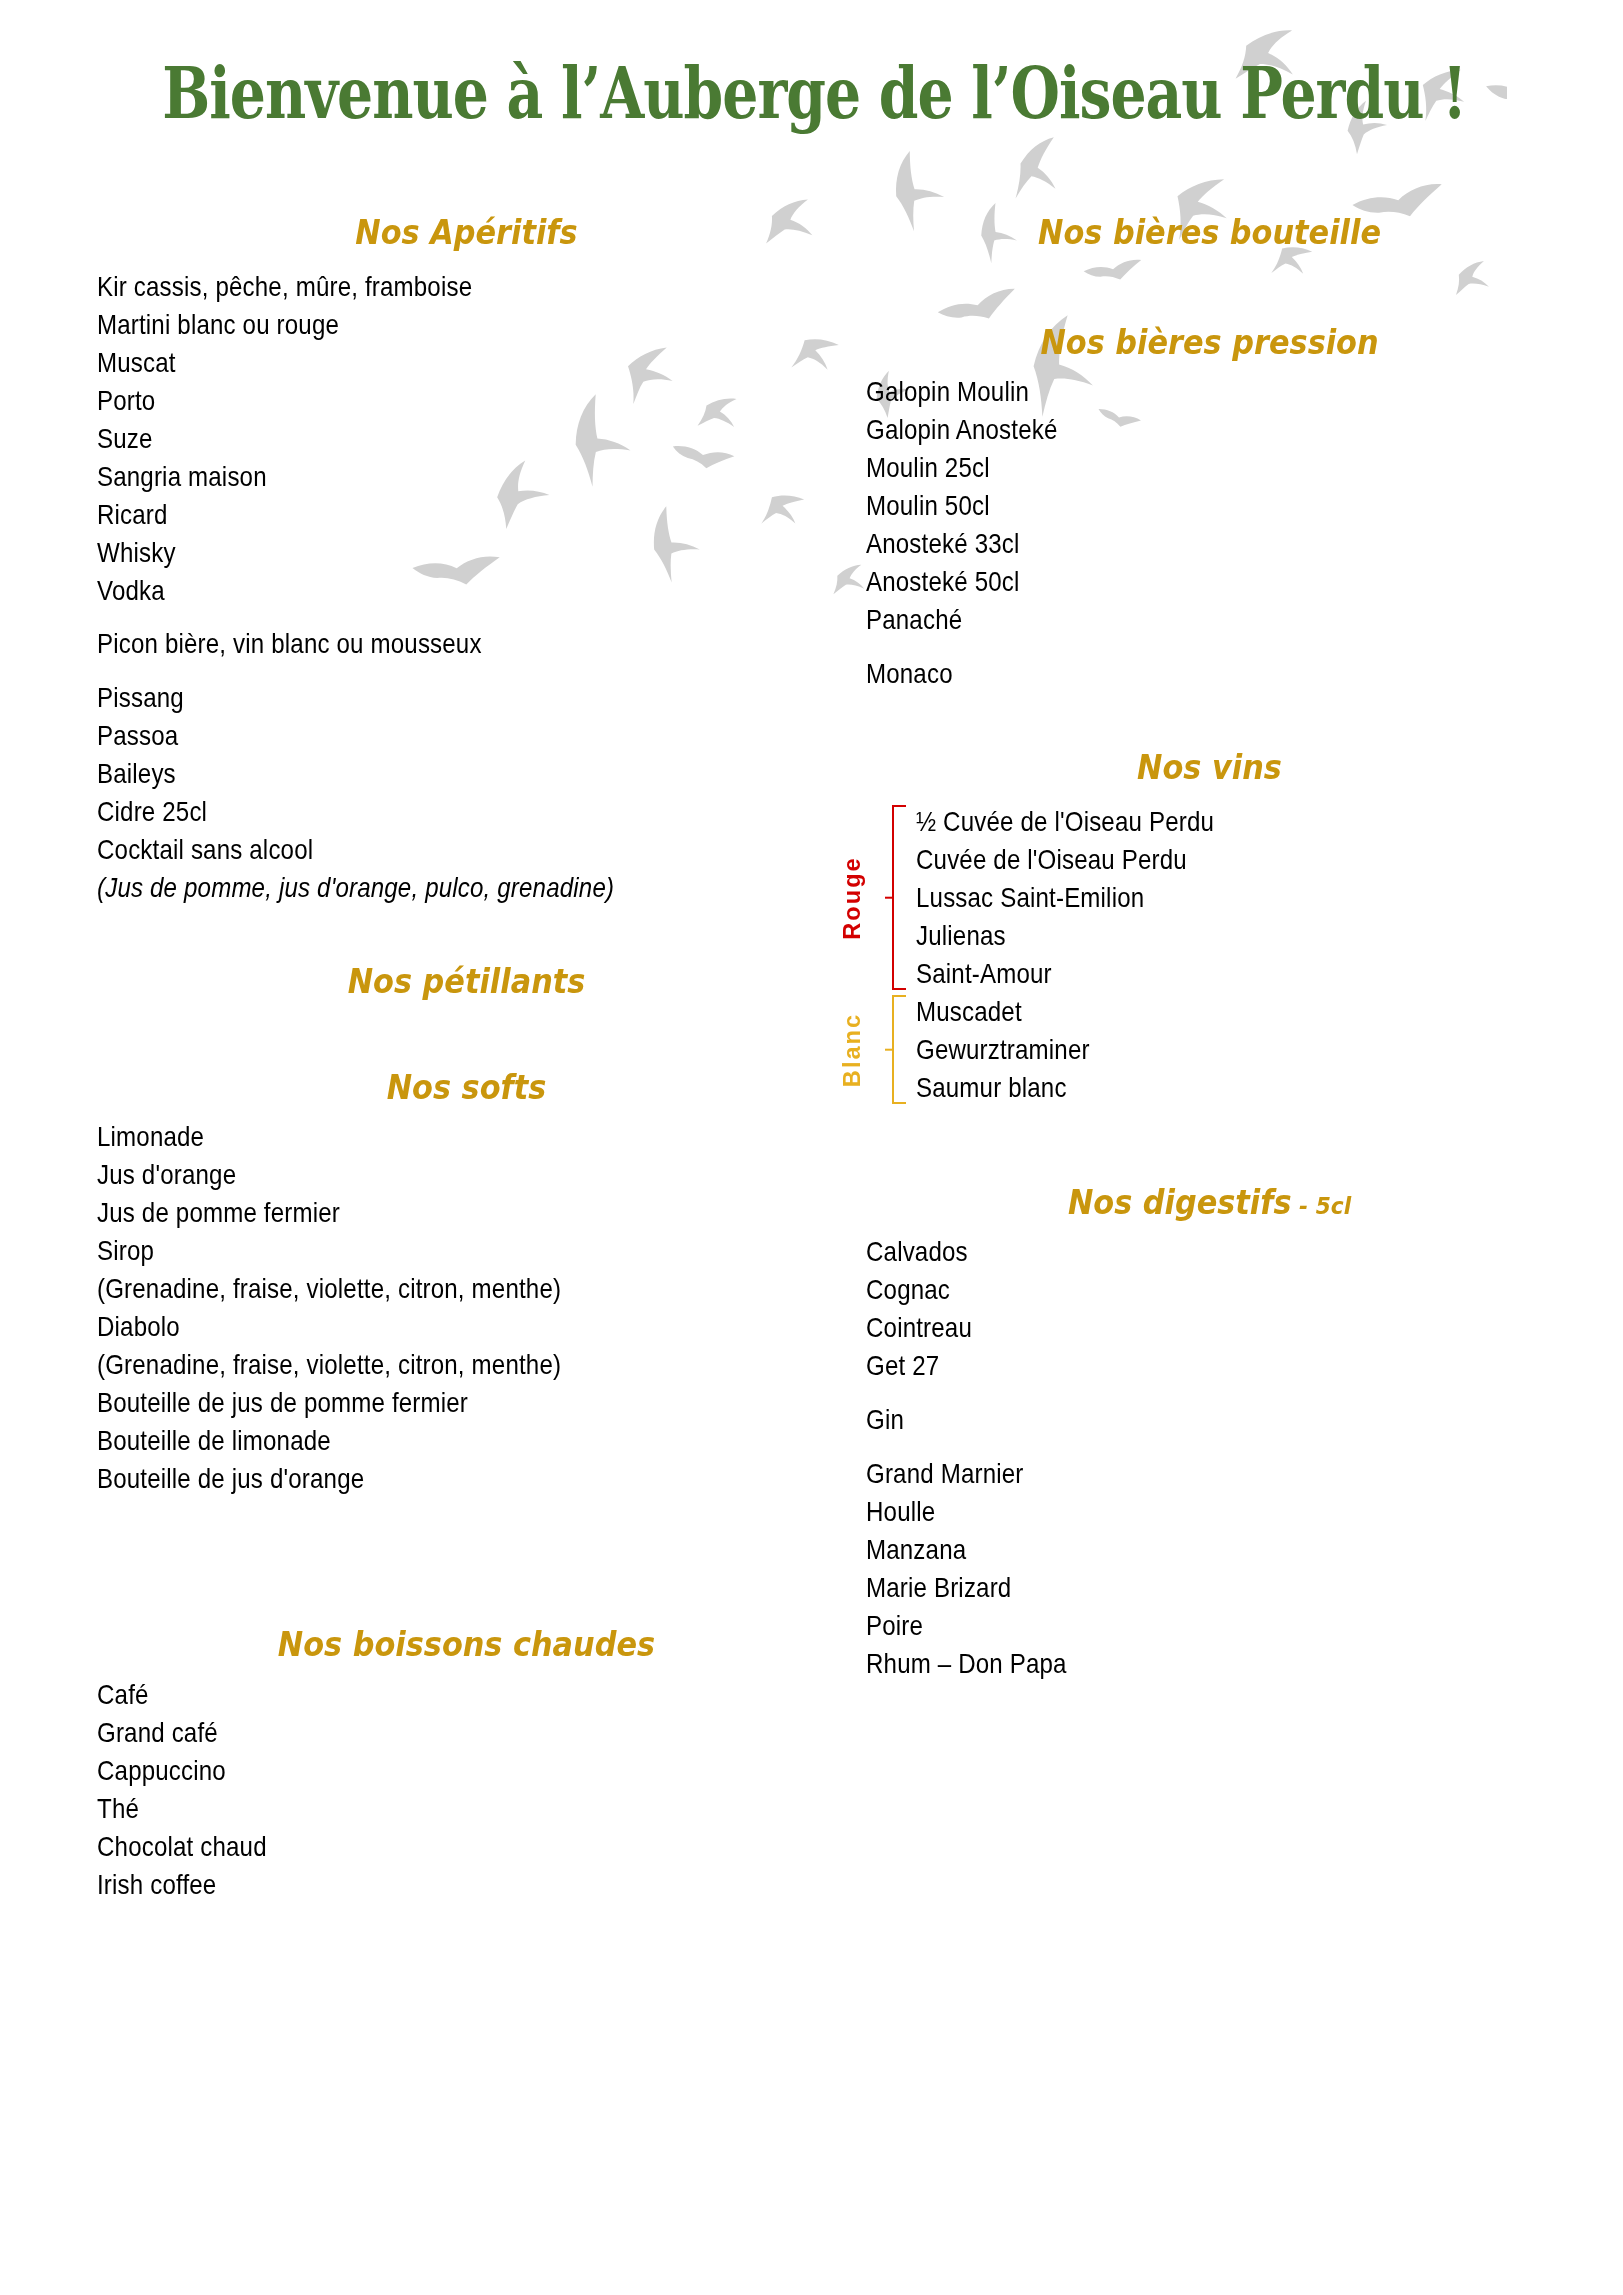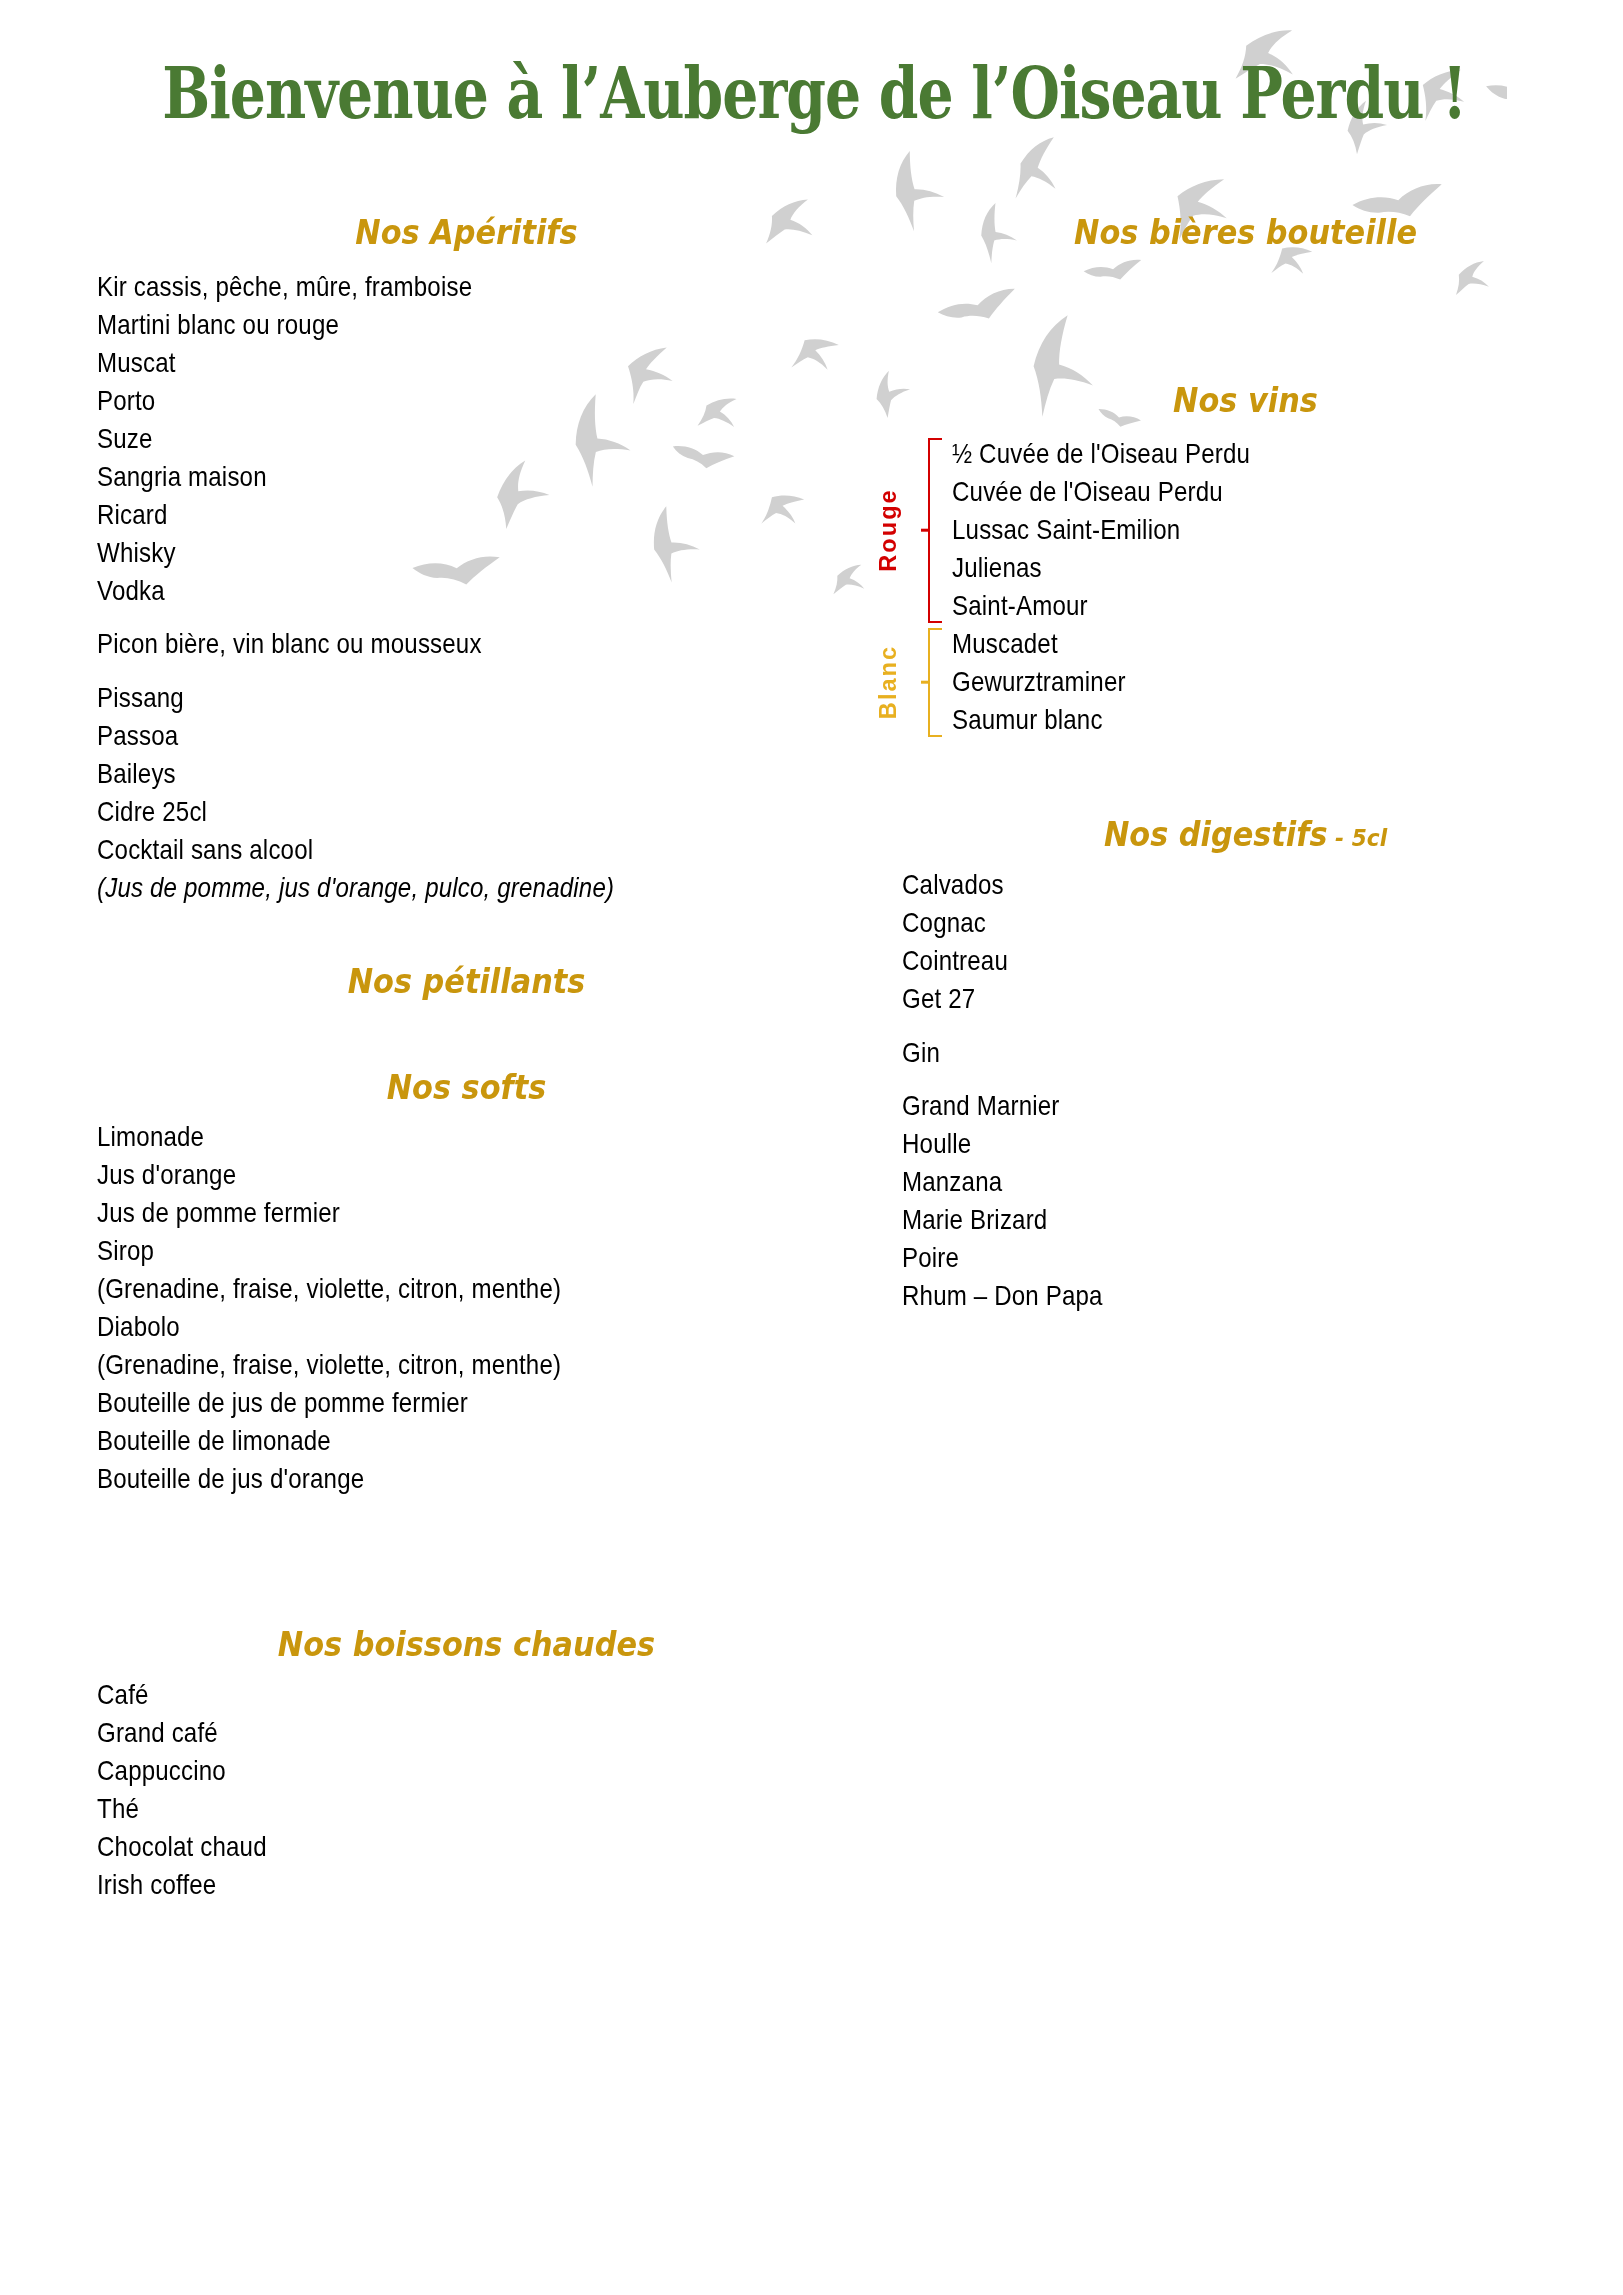--- a/index.html
+++ b/index.html
@@ -48,21 +48,21 @@
     white-space: nowrap;
   }
 
   
   .column {
     position: absolute;
     top: 216px;
     z-index: 2;
   }
   #col-left  { left: 97px; width: 739px; }
-  #col-right { left: 902px; width: 687px; }
+  #col-right { left: 866px; width: 687px; }
 
   
   .section { position: relative; }
 
   .sec-head {
     text-align: center;
     font-family: "DejaVu Sans", sans-serif;
     font-style: italic;
     font-weight: bold;
     font-size: 33px;
@@ -276,20 +276,34 @@
 
   <div class="column" id="col-right">
 
     <div class="section">
       <div class="sec-head">Nos bières bouteille</div>
       <div class="sp-26"></div>
     </div>
 
     <div class="sp-88"></div>
 
+    <div class="section">
+      <div class="sec-head">Nos bières pression</div>
+      <div class="sp-20"></div>
+      <ul class="items">
+        <li class="item">Galopin Moulin</li>
+        <li class="item">Galopin Anosteké</li>
+        <li class="item">Moulin 25cl</li>
+        <li class="item">Moulin 50cl</li>
+        <li class="item">Anosteké 33cl</li>
+        <li class="item">Anosteké 50cl</li>
+        <li class="item">Panaché</li>
+        <li class="item gap-before">Monaco</li>
+      </ul>
+    </div>
 
     <div class="sp-88"></div>
 
     <div class="section">
       <div class="sec-head">Nos vins</div>
       <div class="sp-26"></div>
 
       <div class="wine-group rouge">
         <span class="bracket"></span>
         <span class="vlabel">Rouge</span>

